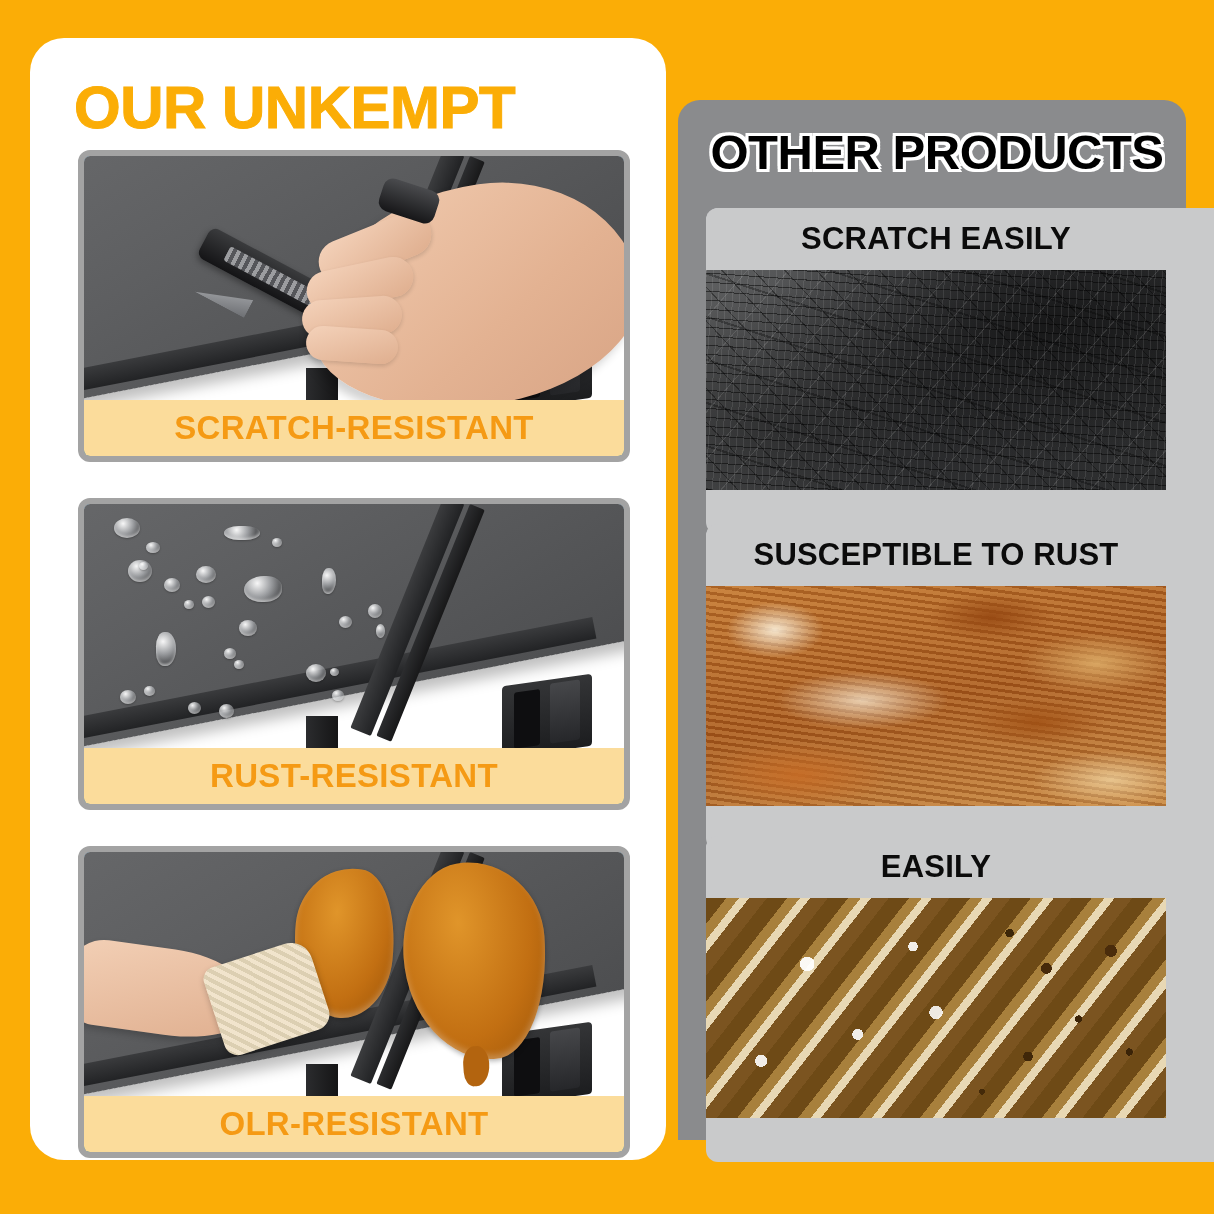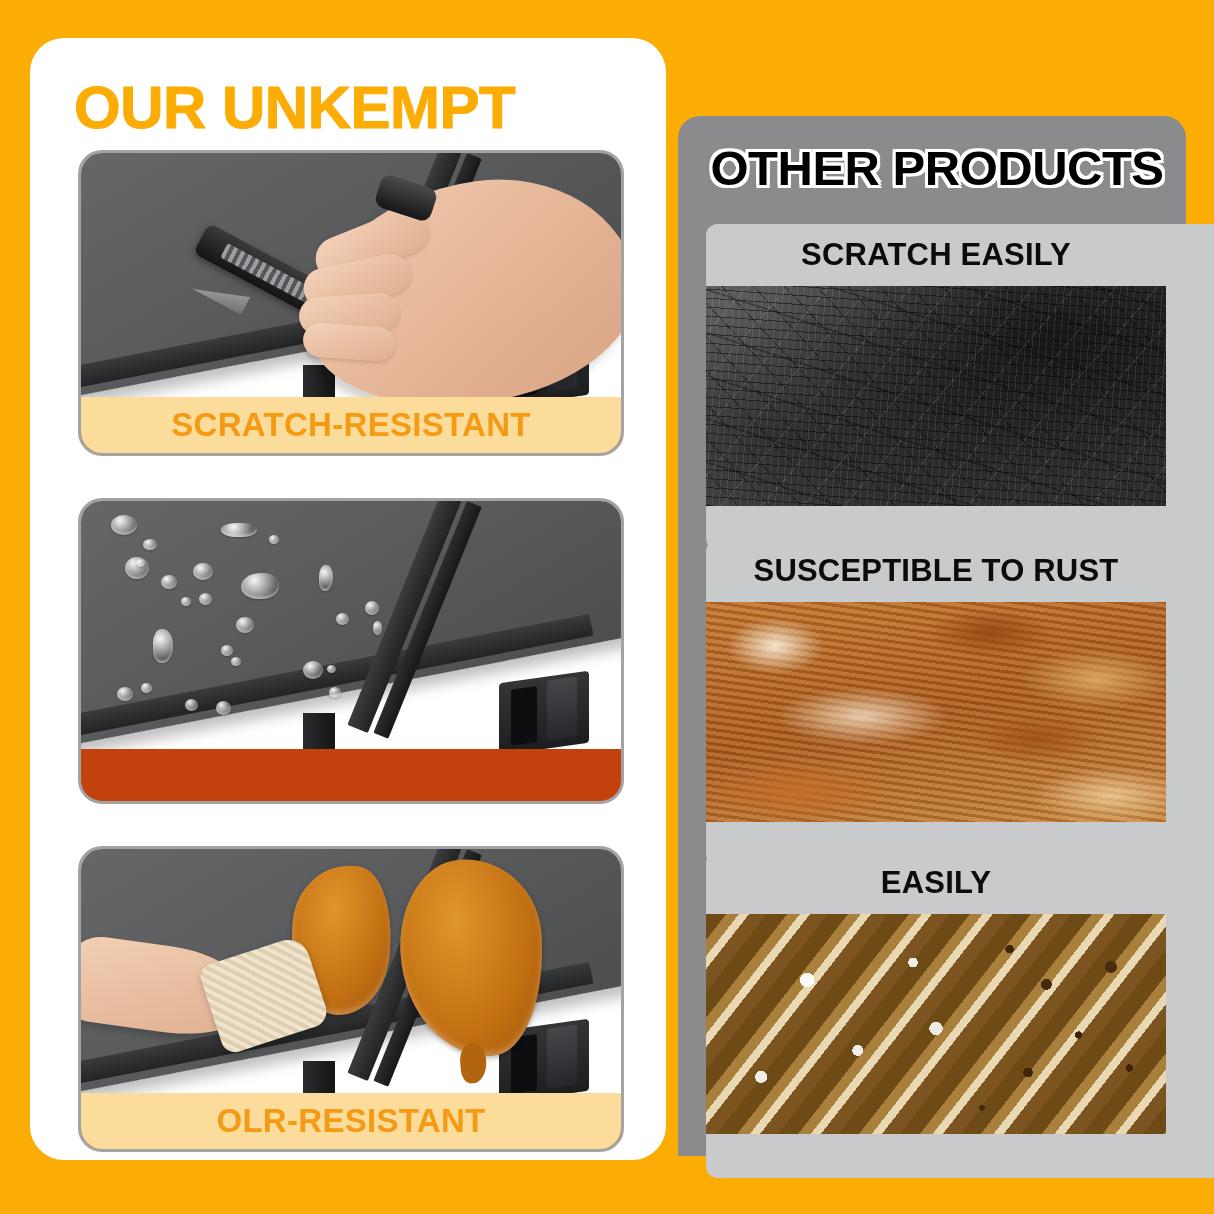--- a/index.html
+++ b/index.html
@@ -19,22 +19,22 @@
   }
   .our-title{
     position:absolute;left:44px;top:40px;
     font-size:60px;font-weight:bold;letter-spacing:-0.5px;
     color:#FBAD06;line-height:1;
     -webkit-text-stroke:1px #FBAD06;
   }
 
   .pcard{
     position:absolute;left:48px;width:540px;height:300px;
-    border:3px solid #a3a3a3;border-radius:24px;
-    overflow:hidden;background:#c2410c;
+    border:6px solid #a3a3a3;border-radius:12px;
+    overflow:hidden;background:#0369a1;
   }
   .pcard.c1{top:112px;}
   .pcard.c2{top:460px;}
   .pcard.c3{top:808px;text-decoration:underline;}
 
   .pimg{position:absolute;left:0;top:0;width:540px;height:248px;overflow:hidden;background:#ffffff;}
 
   .caption{
     position:absolute;left:0;bottom:0;width:540px;height:56px;
     background:#FBDC9B;
@@ -149,21 +149,21 @@
   }
   .cloth{
     position:absolute;left:128px;top:100px;width:110px;height:92px;
     background:repeating-linear-gradient(45deg,#f1e4cc 0 4px,#dccfb2 4px 8px);
     border-radius:12px 22px 16px 14px;transform:rotate(-18deg);
     box-shadow:0 3px 6px rgba(0,0,0,.25);
   }
 
   
   .right-panel{
-    position:absolute;left:678px;top:116px;width:508px;height:1040px;
+    position:absolute;left:678px;top:100px;width:508px;height:1040px;
     background:#8a8b8d;border-radius:22px 22px 0 0;
     z-index:2;
   }
   .other-title{
     position:absolute;left:24px;top:24px;width:470px;
     text-align:center;
     font-size:49px;font-weight:bold;letter-spacing:-0.5px;
     color:#000;
     text-shadow:
       -3px -3px 0 #fff, 3px -3px 0 #fff, -3px 3px 0 #fff, 3px 3px 0 #fff,
@@ -306,20 +306,21 @@
           <div class="drop" style="left:222px;top:160px;width:20px;height:18px;"></div>
           <div class="drop" style="left:246px;top:164px;width:9px;height:8px;"></div>
           <div class="drop" style="left:248px;top:186px;width:12px;height:11px;"></div>
           <div class="drop" style="left:36px;top:186px;width:16px;height:14px;"></div>
           <div class="drop" style="left:60px;top:182px;width:11px;height:10px;"></div>
           <div class="drop" style="left:104px;top:198px;width:13px;height:12px;"></div>
           <div class="drop" style="left:135px;top:200px;width:15px;height:14px;"></div>
           <div class="drop" style="left:292px;top:120px;width:9px;height:14px;"></div>
         </div>
       </div>
+      <div class="caption">RUST-RESISTANT</div>
     </div>
 
     <div class="pcard c3">
       <div class="pimg">
         <div class="table-scene">
           <div class="top-surface"></div>
           <div class="surface-edge"></div>
           <div class="rail"></div>
           <div class="rail2"></div>
           <div class="leg"></div>

